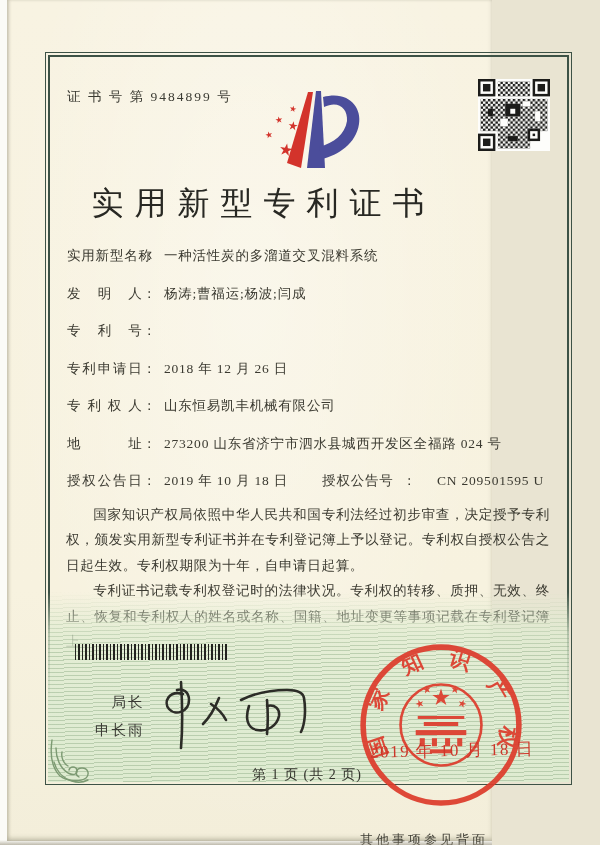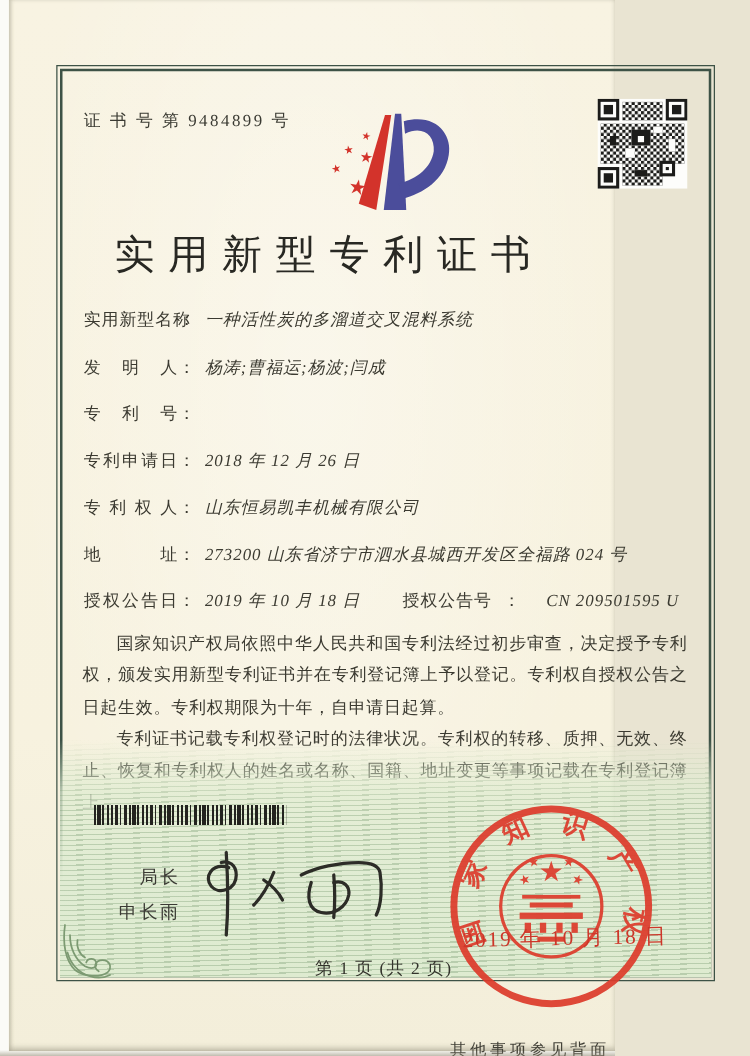--- a/index.html
+++ b/index.html
@@ -30,21 +30,21 @@
   .logo { position:absolute; left:238px; top:88px; width:124px; height:88px; }
   .qr   { position:absolute; left:471px; top:79px; width:72px; height:72px; }
 
   .title { position:absolute; left:17px; right:0; top:182px; text-align:center;
     font-size:32px; letter-spacing:11px; color:#282823; font-weight:500; text-indent:11px; }
 
   .fields { position:absolute; left:60px; top:247px; width:490px; }
   .row { display:flex; align-items:baseline; height:24px; margin-bottom:13.5px;
     font-size:13.5px; color:#3b3a31; letter-spacing:0.8px; white-space:nowrap; }
   .flabel { display:inline-block; width:5.6em; text-align:justify; text-align-last:justify; }
-  .fvalue { margin-left:7px;font-style:italic; }
+  .fvalue { margin-left:7px; }
   .pair2 { margin-left:34px; display:flex; align-items:center;gap:13px; }
   .flabel2 { display:inline-block; width:5em; text-align:justify; text-align-last:justify; }
 
   .paras { position:absolute; left:59px; top:502px; width:484px;
     font-size:13.6px; line-height:1.87; color:#3b3a31; text-align:justify; letter-spacing:0.6px; }
   .paras p { text-indent:2em; }
 
   .green-zone { position:absolute; left:41px; top:592px; width:521px; height:190px; overflow:hidden;
     background:linear-gradient(180deg, rgba(226,238,213,0) 0%, rgba(223,236,209,0.75) 22%, #e0ecd3 60%, #deebd0 100%); }
   .green-zone::before {

